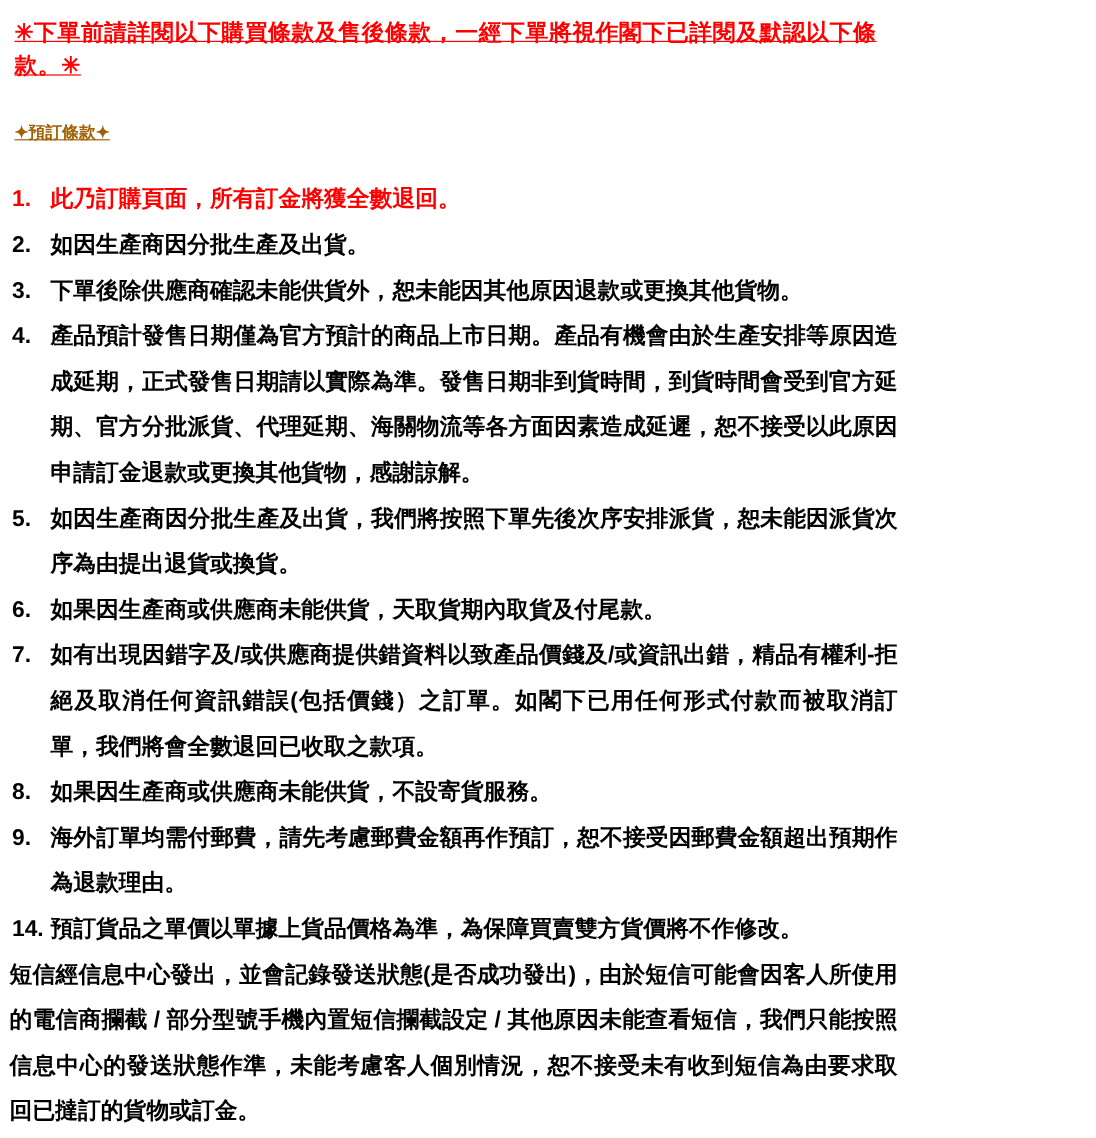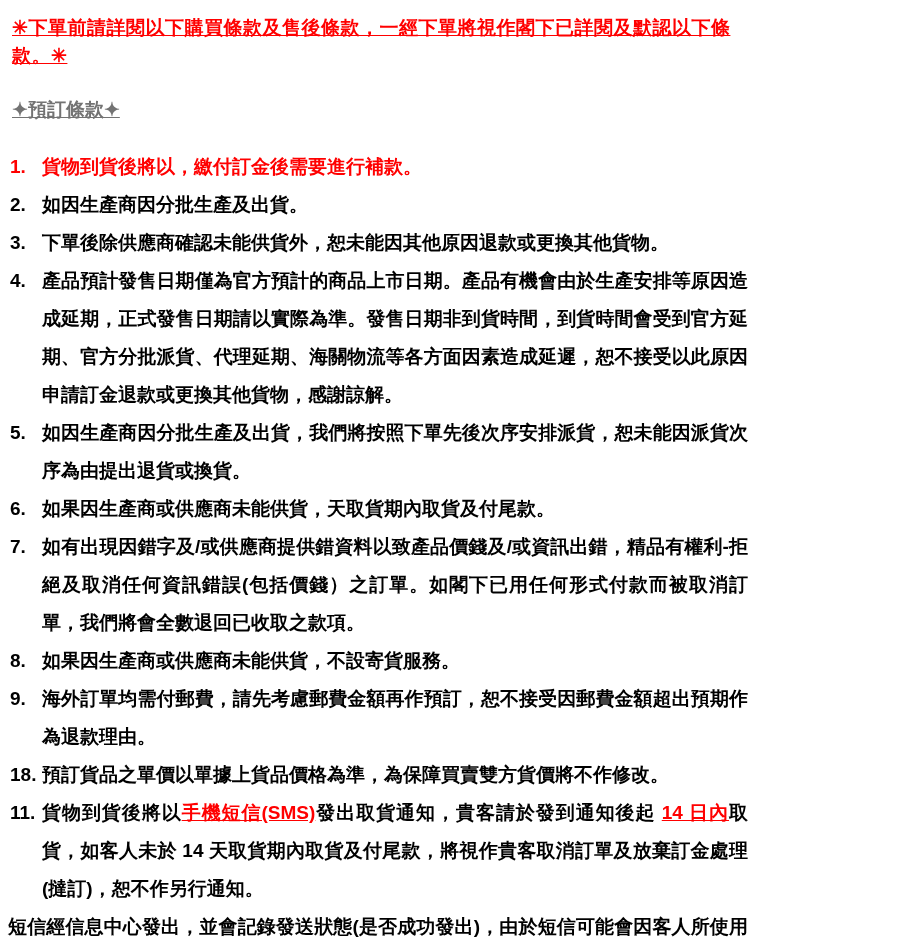--- a/index.html
+++ b/index.html
@@ -19,23 +19,23 @@
   }
   .title {
     color: #ff0000;
     text-decoration: underline;
     font-size: 19px;
     line-height: 28px;
     margin: 6px 0 0 4px;
     letter-spacing: 0.5px;
   }
   .section {
-    color: #737373;
+    color: #a16207;
     text-decoration: underline;
-    font-size: 19px;
+    font-size: 14px;
     line-height: 24px;
     margin: 28px 0 0 4px;
   }
   .terms {
     margin-top: 26px;
   }
   .term {
     display: flex;
     line-height: 38px;
     font-size: 19px;
@@ -64,21 +64,21 @@
 </style>
 </head>
 <body>
 
 <div class="page">
   <div class="title">✳下單前請詳閱以下購買條款及售後條款，一經下單將視作閣下已詳閱及默認以下條款。✳</div>
   <div class="section">✦預訂條款✦</div>
   <div class="terms" id="terms-list">
       <div class="term red">
         <span class="num">1.</span>
-        <span class="txt"><span>貨物到貨後將以，繳付訂金後需要進行補款。</span></span>
+        <span class="txt"><span>此乃訂購頁面，所有訂金將獲全數退回。</span></span>
       </div>
       <div class="term">
         <span class="num">2.</span>
         <span class="txt"><span>如因生產商因分批生產及出貨。</span></span>
       </div>
       <div class="term">
         <span class="num">3.</span>
         <span class="txt"><span>下單後除供應商確認未能供貨外，恕未能因其他原因退款或更換其他貨物。</span></span>
       </div>
       <div class="term">
@@ -99,26 +99,22 @@
       </div>
       <div class="term">
         <span class="num">8.</span>
         <span class="txt"><span>如果因生產商或供應商未能供貨，不設寄貨服務。</span></span>
       </div>
       <div class="term">
         <span class="num">9.</span>
         <span class="txt"><span>海外訂單均需付郵費，請先考慮郵費金額再作預訂，恕不接受因郵費金額超出預期作為退款理由。</span></span>
       </div>
       <div class="term">
-        <span class="num">18.</span>
+        <span class="num">14.</span>
         <span class="txt"><span>預訂貨品之單價以單據上貨品價格為準，為保障買賣雙方貨價將不作修改。</span></span>
-      </div>
-      <div class="term">
-        <span class="num">11.</span>
-        <span class="txt"><span>貨物到貨後將以</span><span class="red-underline">手機短信(SMS)</span><span>發出取貨通知，貴客請於發到通知後起 </span><span class="red-underline">14 日內</span><span>取貨，如客人未於 14 天取貨期內取貨及付尾款，將視作貴客取消訂單及放棄訂金處理(撻訂)，恕不作另行通知。</span></span>
       </div>
       <div class="term">
         <span class="txt"><span>短信經信息中心發出，並會記錄發送狀態(是否成功發出)，由於短信可能會因客人所使用的電信商攔截 / 部分型號手機內置短信攔截設定 / 其他原因未能查看短信，我們只能按照信息中心的發送狀態作準，未能考慮客人個別情況，恕不接受未有收到短信為由要求取回已撻訂的貨物或訂金。</span></span>
       </div>
       <div class="term">
         <span class="num">13.</span>
         <span class="txt"><span>有關更多網店購物詳情，請參閱 </span><span class="link">網店購物須知</span><span> 。</span></span>
       </div>
     </div>
 </div>

